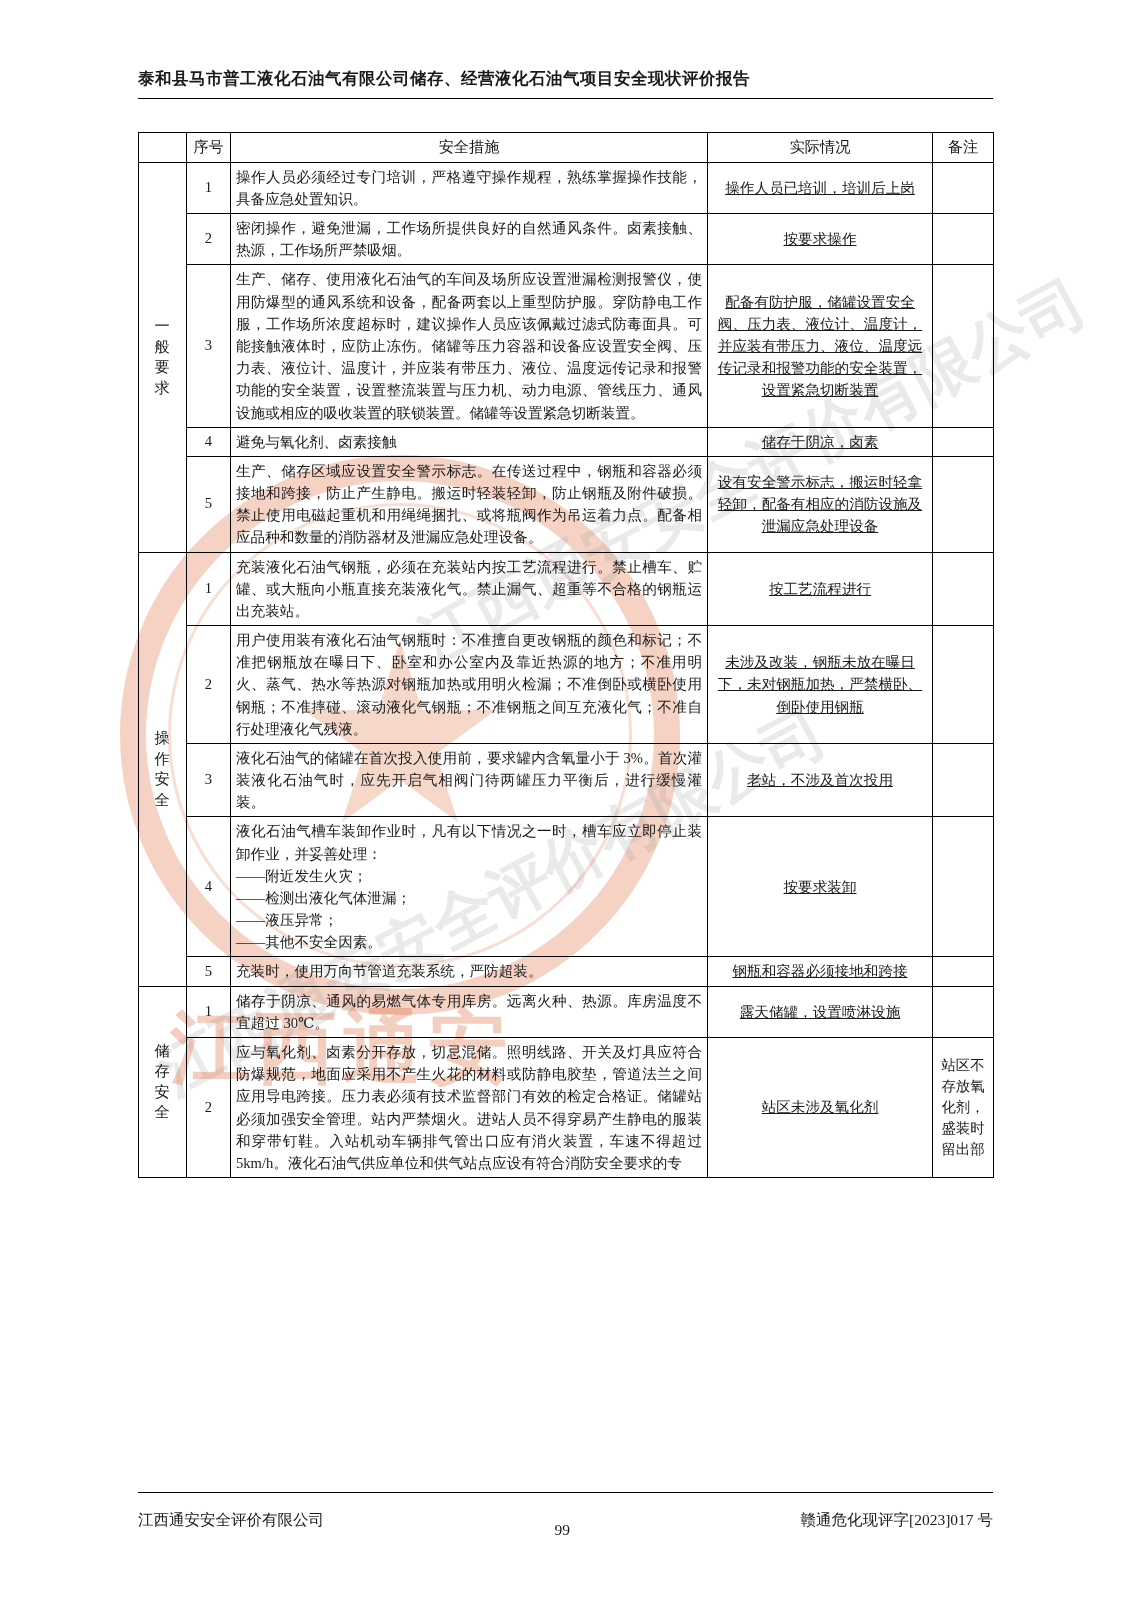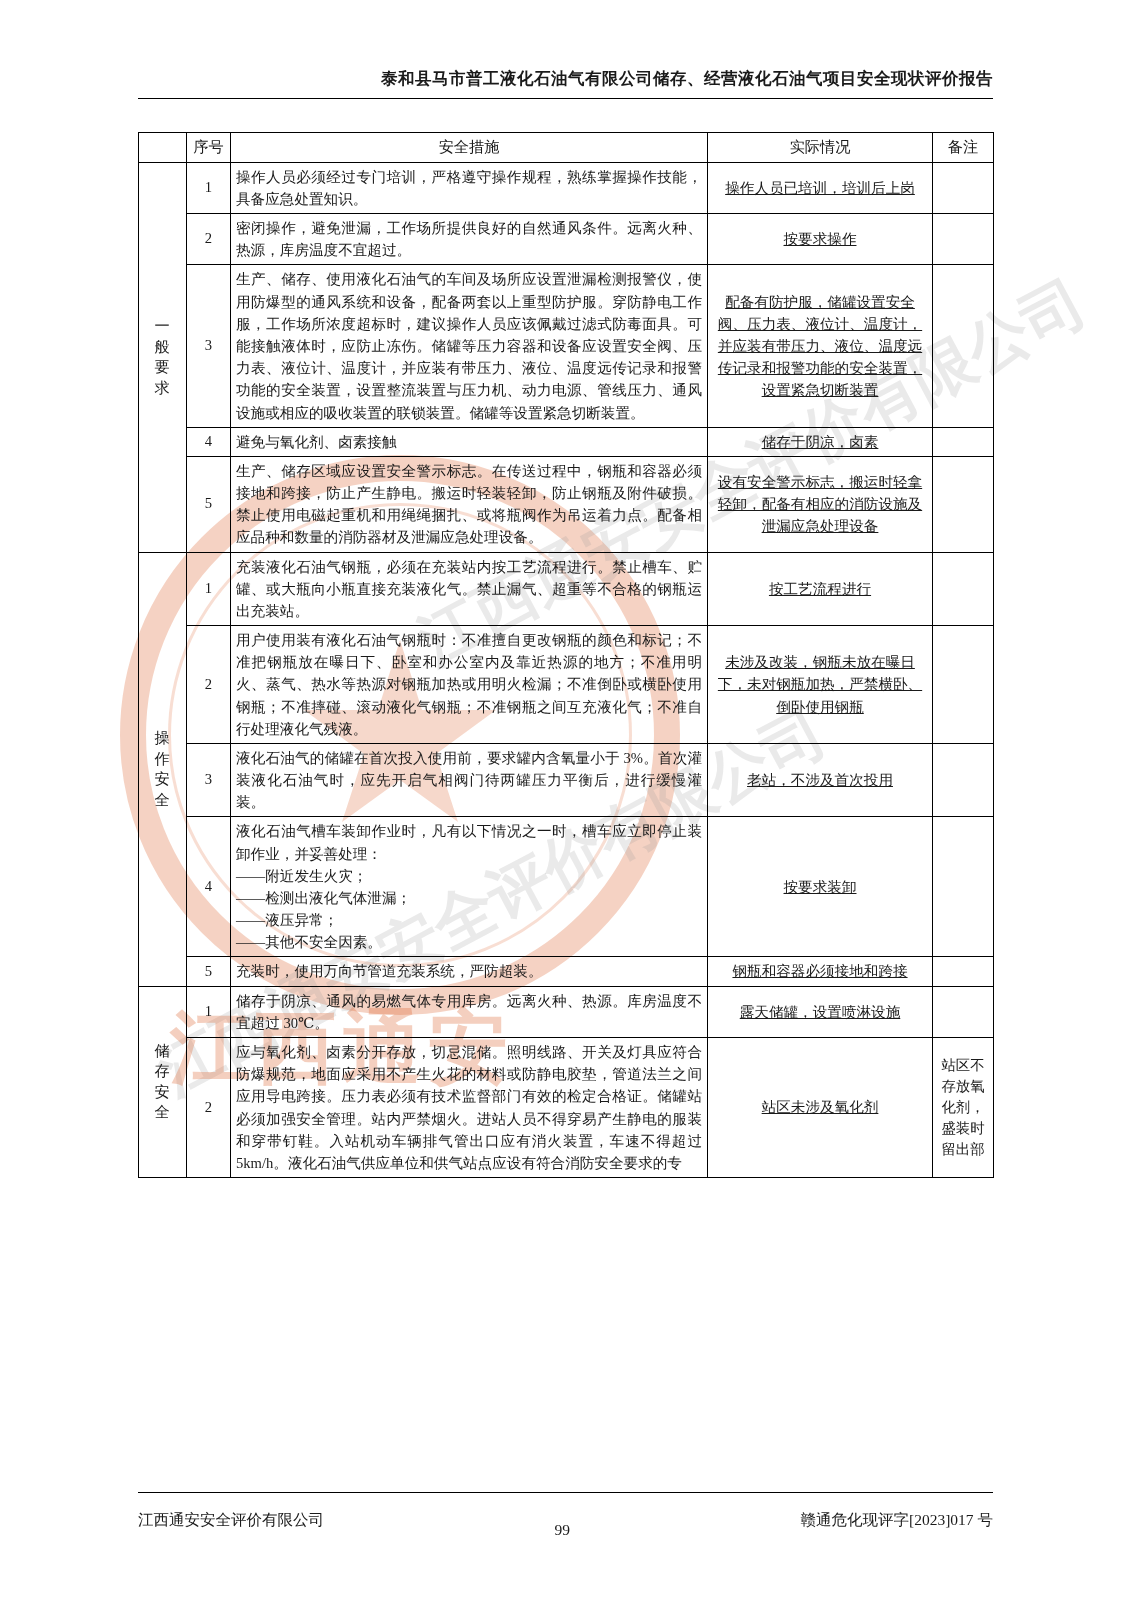--- a/index.html
+++ b/index.html
@@ -20,21 +20,21 @@
     left: 0; top: 0;
     width: 1131px;
     height: 1600px;
   }
   
   .doc-header {
     position: absolute;
     left: 138px;
     top: 68px;
     width: 855px;
-    text-align: right;
+    text-align: left;
     font-size: 16.5px;
     font-weight: bold;
     letter-spacing: 0.5px;
     padding-bottom: 8px;
     border-bottom: 1.6px solid #000;
   }
   
   .doc-footer {
     position: absolute;
     left: 138px;
@@ -198,21 +198,21 @@
             <span>要</span>
             <span>求</span>
         </td>
         <td class="no">1</td>
         <td class="measure">操作人员必须经过专门培训，严格遵守操作规程，熟练掌握操作技能，具备应急处置知识。</td>
         <td class="actual">操作人员已培训，培训后上岗</td>
         <td class="remark"></td>
       </tr>
       <tr>
         <td class="no">2</td>
-        <td class="measure">密闭操作，避免泄漏，工作场所提供良好的自然通风条件。远离火种、热源，库房温度不宜超过。</td>
+        <td class="measure">密闭操作，避免泄漏，工作场所提供良好的自然通风条件。卤素接触、热源，工作场所严禁吸烟。</td>
         <td class="actual">按要求操作</td>
         <td class="remark"></td>
       </tr>
       <tr>
         <td class="no">3</td>
         <td class="measure">生产、储存、使用液化石油气的车间及场所应设置泄漏检测报警仪，使用防爆型的通风系统和设备，配备两套以上重型防护服。穿防静电工作服，工作场所浓度超标时，建议操作人员应该佩戴过滤式防毒面具。可能接触液体时，应防止冻伤。储罐等压力容器和设备应设置安全阀、压力表、液位计、温度计，并应装有带压力、液位、温度远传记录和报警功能的安全装置，设置整流装置与压力机、动力电源、管线压力、通风设施或相应的吸收装置的联锁装置。储罐等设置紧急切断装置。</td>
         <td class="actual">配备有防护服，储罐设置安全阀、压力表、液位计、温度计，并应装有带压力、液位、温度远传记录和报警功能的安全装置，设置紧急切断装置</td>
         <td class="remark"></td>
       </tr>
       <tr>

